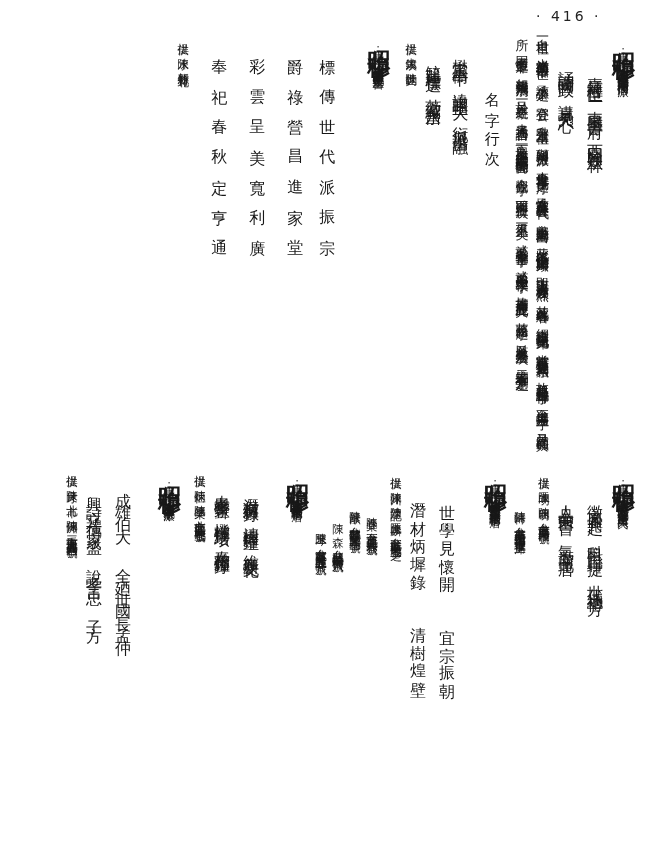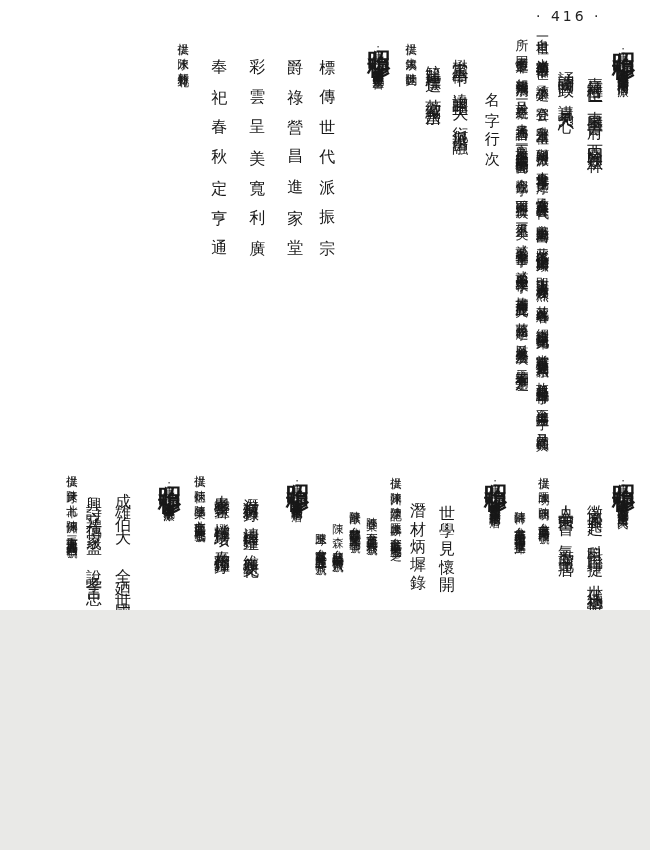--- a/index.html
+++ b/index.html
@@ -1,18 +1,18 @@
 <!DOCTYPE html>
 <html><head>
 <meta charset="utf-8">
 <style>
   * { margin:0; padding:0; box-sizing:border-box; }
   html,body { width:650px; height:850px; background:#e9e9e7; }
   #page {
-    position:relative; width:650px; height:610px; background:#ffffff;
+    position:relative; width:650px; height:850px; background:#ffffff;
     font-family:"Liberation Serif", serif; color:#181818; overflow:hidden;
   }
   .vert { writing-mode:vertical-rl; text-orientation:upright; }
   .pageno {
     position:absolute; top:8px; left:536px; font-size:14px;
     letter-spacing:3px; color:#222; font-family:"DejaVu Sans", sans-serif;
   }
   .sec { position:absolute; right:12px; }
   .sec-top { top:28px; height:420px; width:638px; }
   .sec-bottom { top:458px; height:390px; width:642px; }

